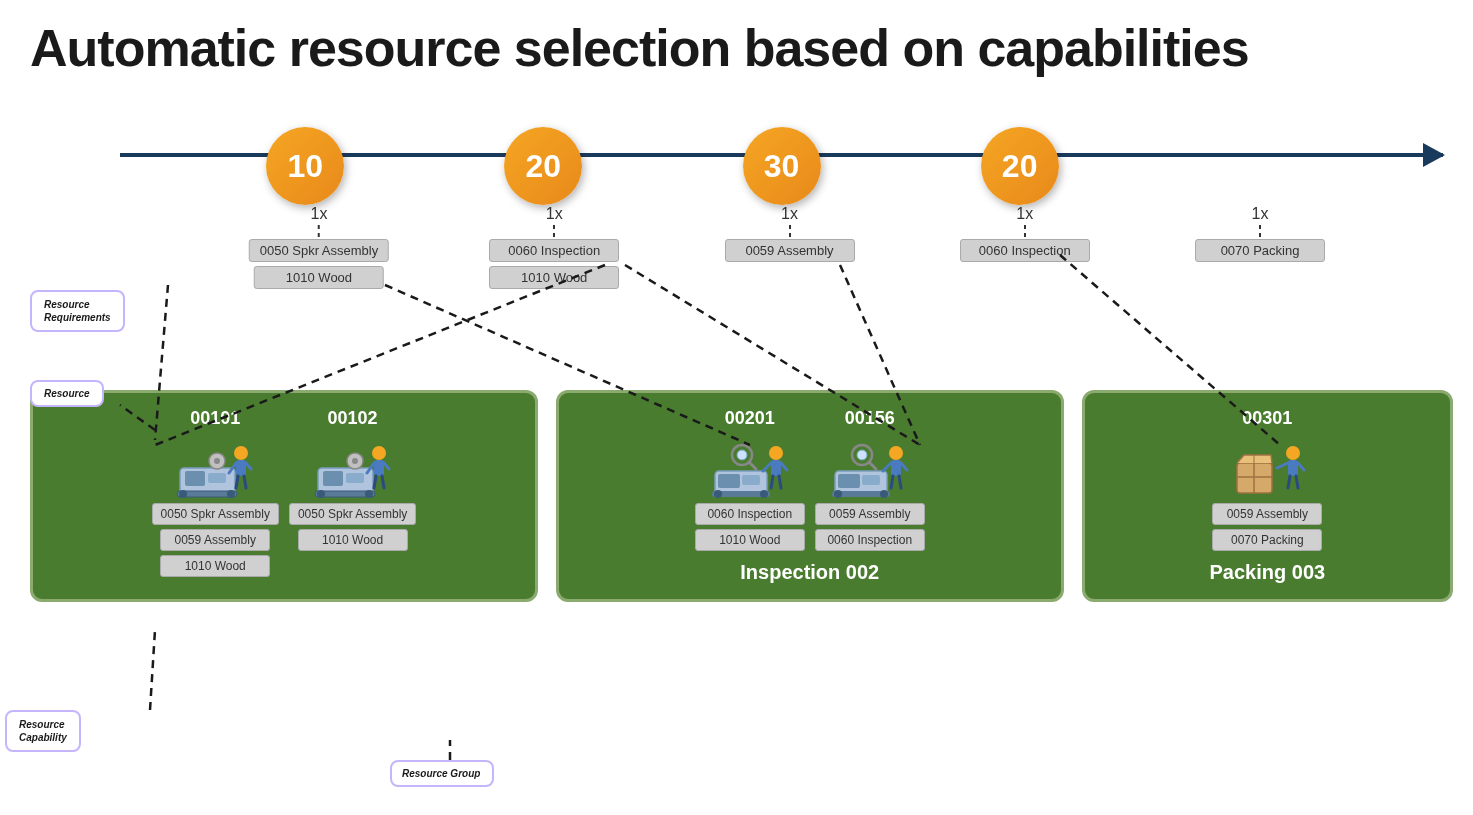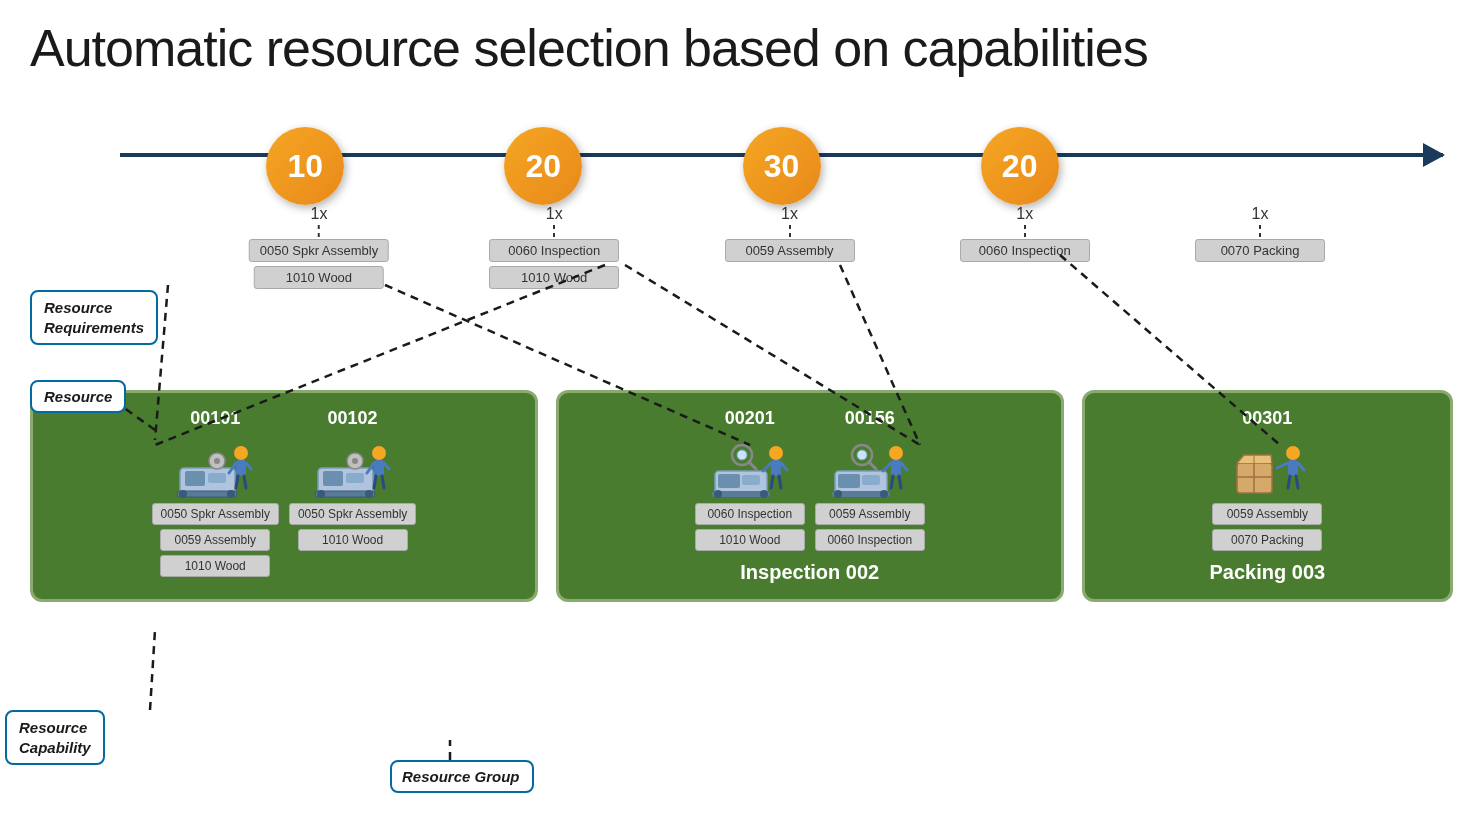--- a/index.html
+++ b/index.html
@@ -7,21 +7,21 @@
       background: #ffffff;
       font-family: 'Segoe UI', Arial, sans-serif;
       width: 1473px;
       height: 815px;
       overflow: hidden;
       position: relative;
     }
 
     .page-title {
       font-size: 52px;
-      font-weight: 400;
+      font-weight: 700;
       color: #1a1a1a;
       padding: 18px 30px 0 30px;
       letter-spacing: -1px;
     }
 
     
     .timeline-container {
       position: absolute;
       top: 115px;
       left: 120px;
@@ -150,25 +150,25 @@
     
     .machine-svg {
       width: 80px;
       height: 68px;
     }
 
     
     .callout {
       position: absolute;
       background: #fff;
-      border: 2px solid #0369a1;
+      border: 2px solid #c4b5fd;
       border-radius: 8px;
       padding: 6px 12px;
       font-style: italic;
-      font-size: 15px;
+      font-size: 10px;
       font-weight: 600;
       color: #1a1a1a;
       z-index: 10;
     }
 
     .callout::after {
       content: '';
       position: absolute;
       width: 0;
       height: 0;

